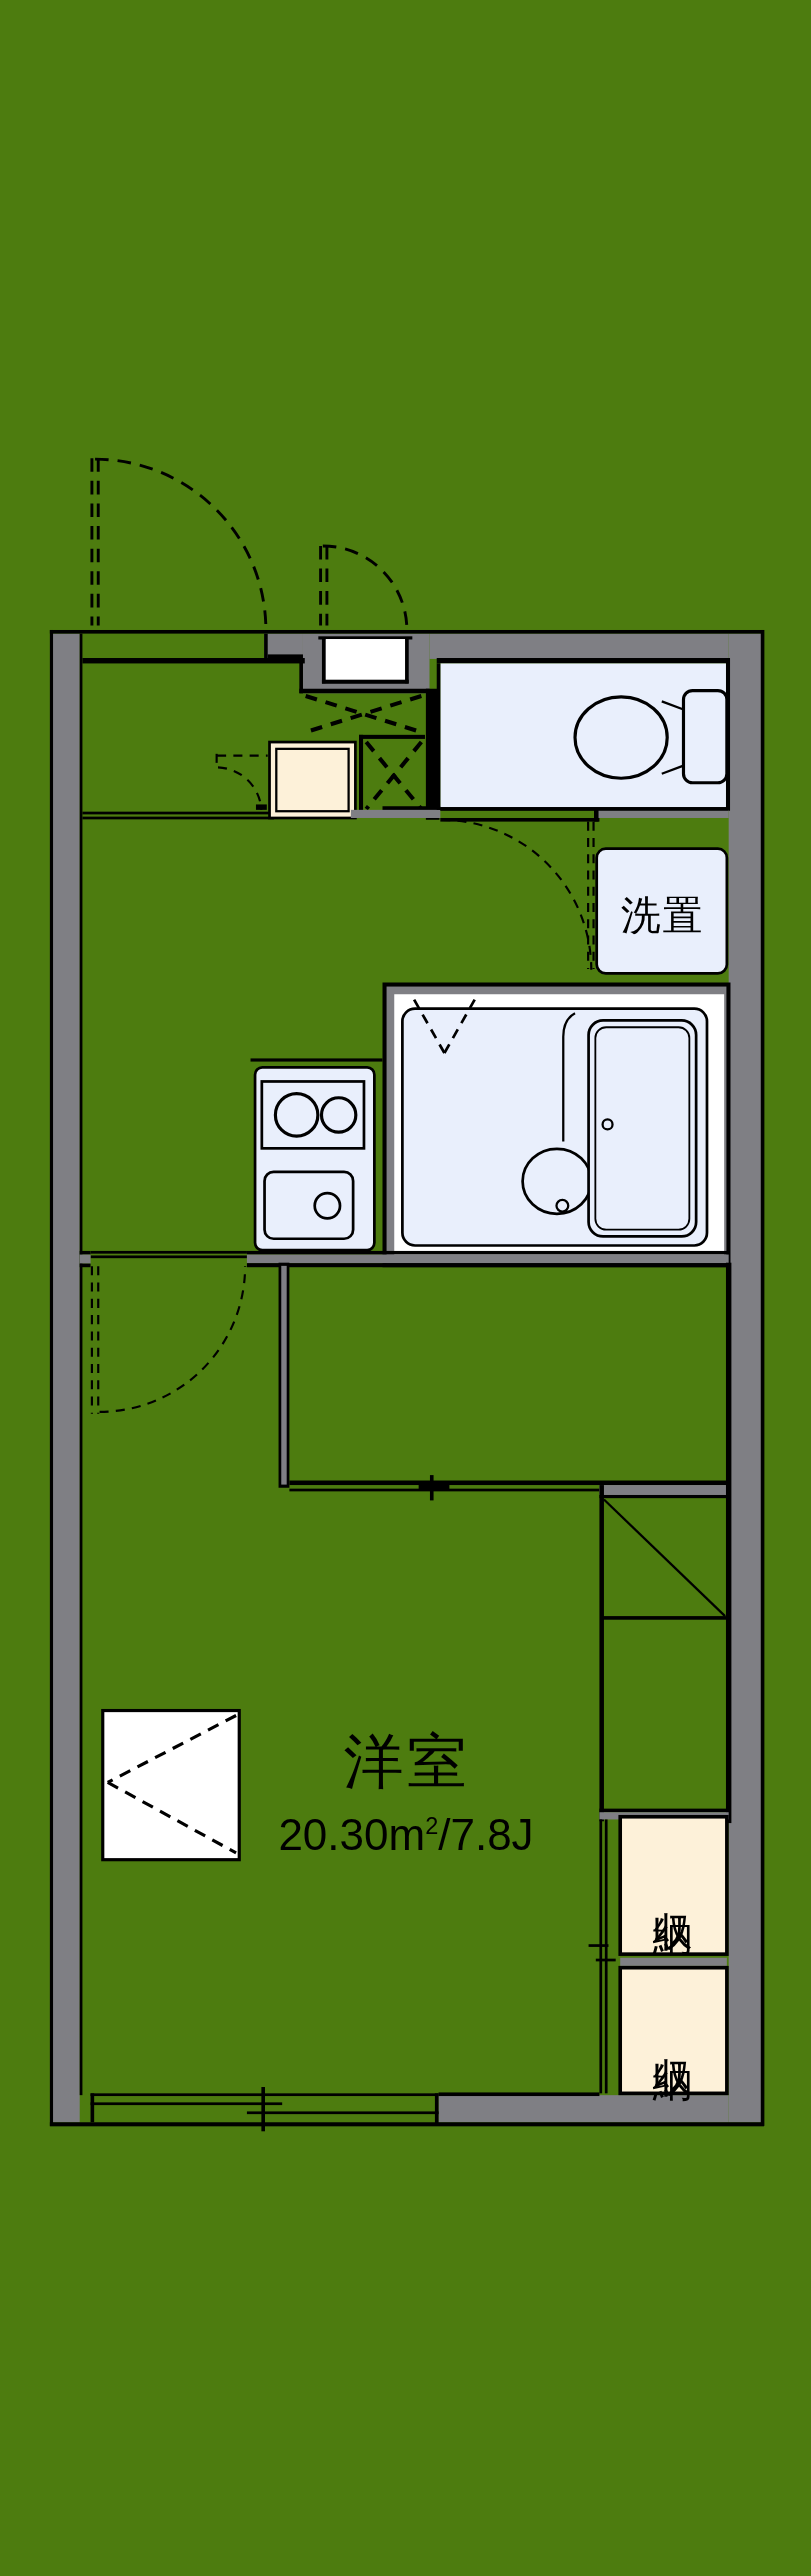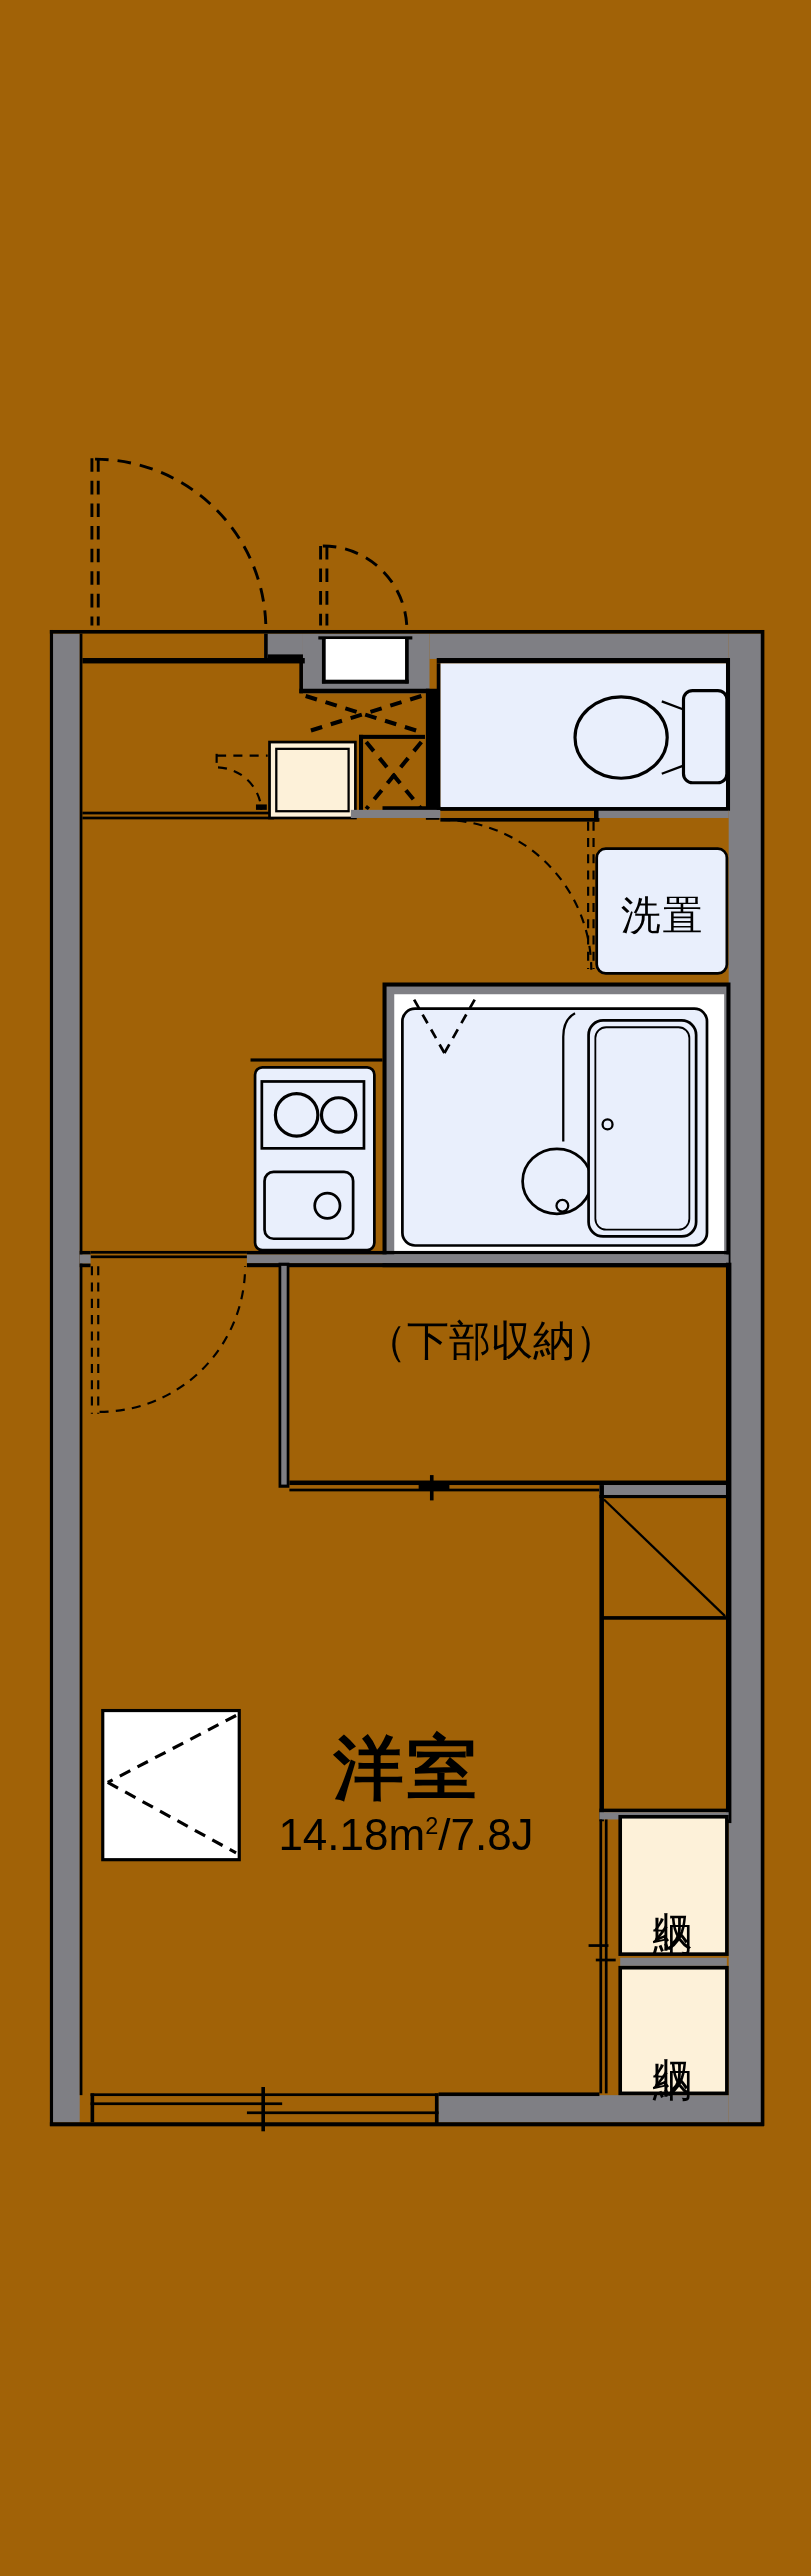--- a/index.html
+++ b/index.html
@@ -1,23 +1,23 @@
 <!DOCTYPE html>
 <html style="--wall_gray: #7f7f84; --fixture_blue: #e9effc; --step_cream: #fdf1d9; --line_black: #000000;font-size:14.5px"><head>
 <meta charset="utf-8">
 <style>
   html,body{margin:0;padding:0;background:#fff;}
-  #canvas{position:relative;width:812px;height:2576px;background:#a16207;overflow:hidden;
+  #canvas{position:relative;width:812px;height:2576px;background:#4d7c0f;overflow:hidden;
           font-family:"Liberation Sans","DejaVu Sans",sans-serif;color:#000;}
   #plan-svg{position:absolute;left:0;top:0;}
   .lbl{position:absolute;color:var(--line_black,#000);}
   .lbl-center{text-align:center;}
   .washer-label{left:597px;top:888px;width:131px;font-size:40px;letter-spacing:1.8px;}
   .bed-label{left:283px;top:1313px;width:416px;font-size:42px;line-height:55px;}
-  .room-title{left:226px;top:1722px;width:362px;font-size:70px;letter-spacing:3.6px;font-weight:bold;}
+  .room-title{left:226px;top:1722px;width:362px;font-size:60px;letter-spacing:3.6px;}
   .room-area{left:135px;top:1810px;width:542px;font-size:44px;}
   .room-area sup{font-size:23.5px;vertical-align:16.3px;letter-spacing:0;}
   .storage-label{width:107px;display:flex;align-items:center;justify-content:center;
      writing-mode:vertical-rl;text-orientation:upright;font-size:40px;letter-spacing:5.4px;}
   .storage-1{left:620px;top:1817px;height:137px;}
   .storage-2{left:620px;top:1968px;height:126px;}
 </style>
 </head>
 <body>
 
@@ -200,24 +200,23 @@
     <rect class="blk" x="273" y="2336" width="212" height="3"></rect>
     <rect class="blk" x="289" y="2309" width="4" height="49"></rect>
     <rect class="blk" x="100" y="2316" width="4" height="32"></rect>
     <rect class="blk" x="481" y="2316" width="4" height="34"></rect>
     <rect class="blk" x="485" y="2315" width="178" height="4"></rect>
   </g>
 </svg>
 
 <div class="lbl lbl-center washer-label">洗置</div>
 <div class="lbl lbl-center bed-label">
-  <div>（下部収納）</div>
 </div>
 <div class="lbl lbl-center room-title">洋室</div>
-<div class="lbl lbl-center room-area"><span>14.18m</span><sup>2</sup><span>/7.8J</span></div>
+<div class="lbl lbl-center room-area"><span>20.30m</span><sup>2</sup><span>/7.8J</span></div>
 <div class="lbl storage-label storage-1">収納</div>
 <div class="lbl storage-label storage-2">収納</div>
 </div>
 
 <style>
   .blk{fill:var(--line_black,#000);}
   .gray{fill:var(--wall_gray,#7f7f84);}
   .wht{fill:#fff;}
   .ln{stroke:var(--line_black,#000);stroke-width:2.5;fill:none;}
   .dash-big path{stroke:var(--line_black,#000);stroke-width:3.2;fill:none;stroke-dasharray:15 10;}

